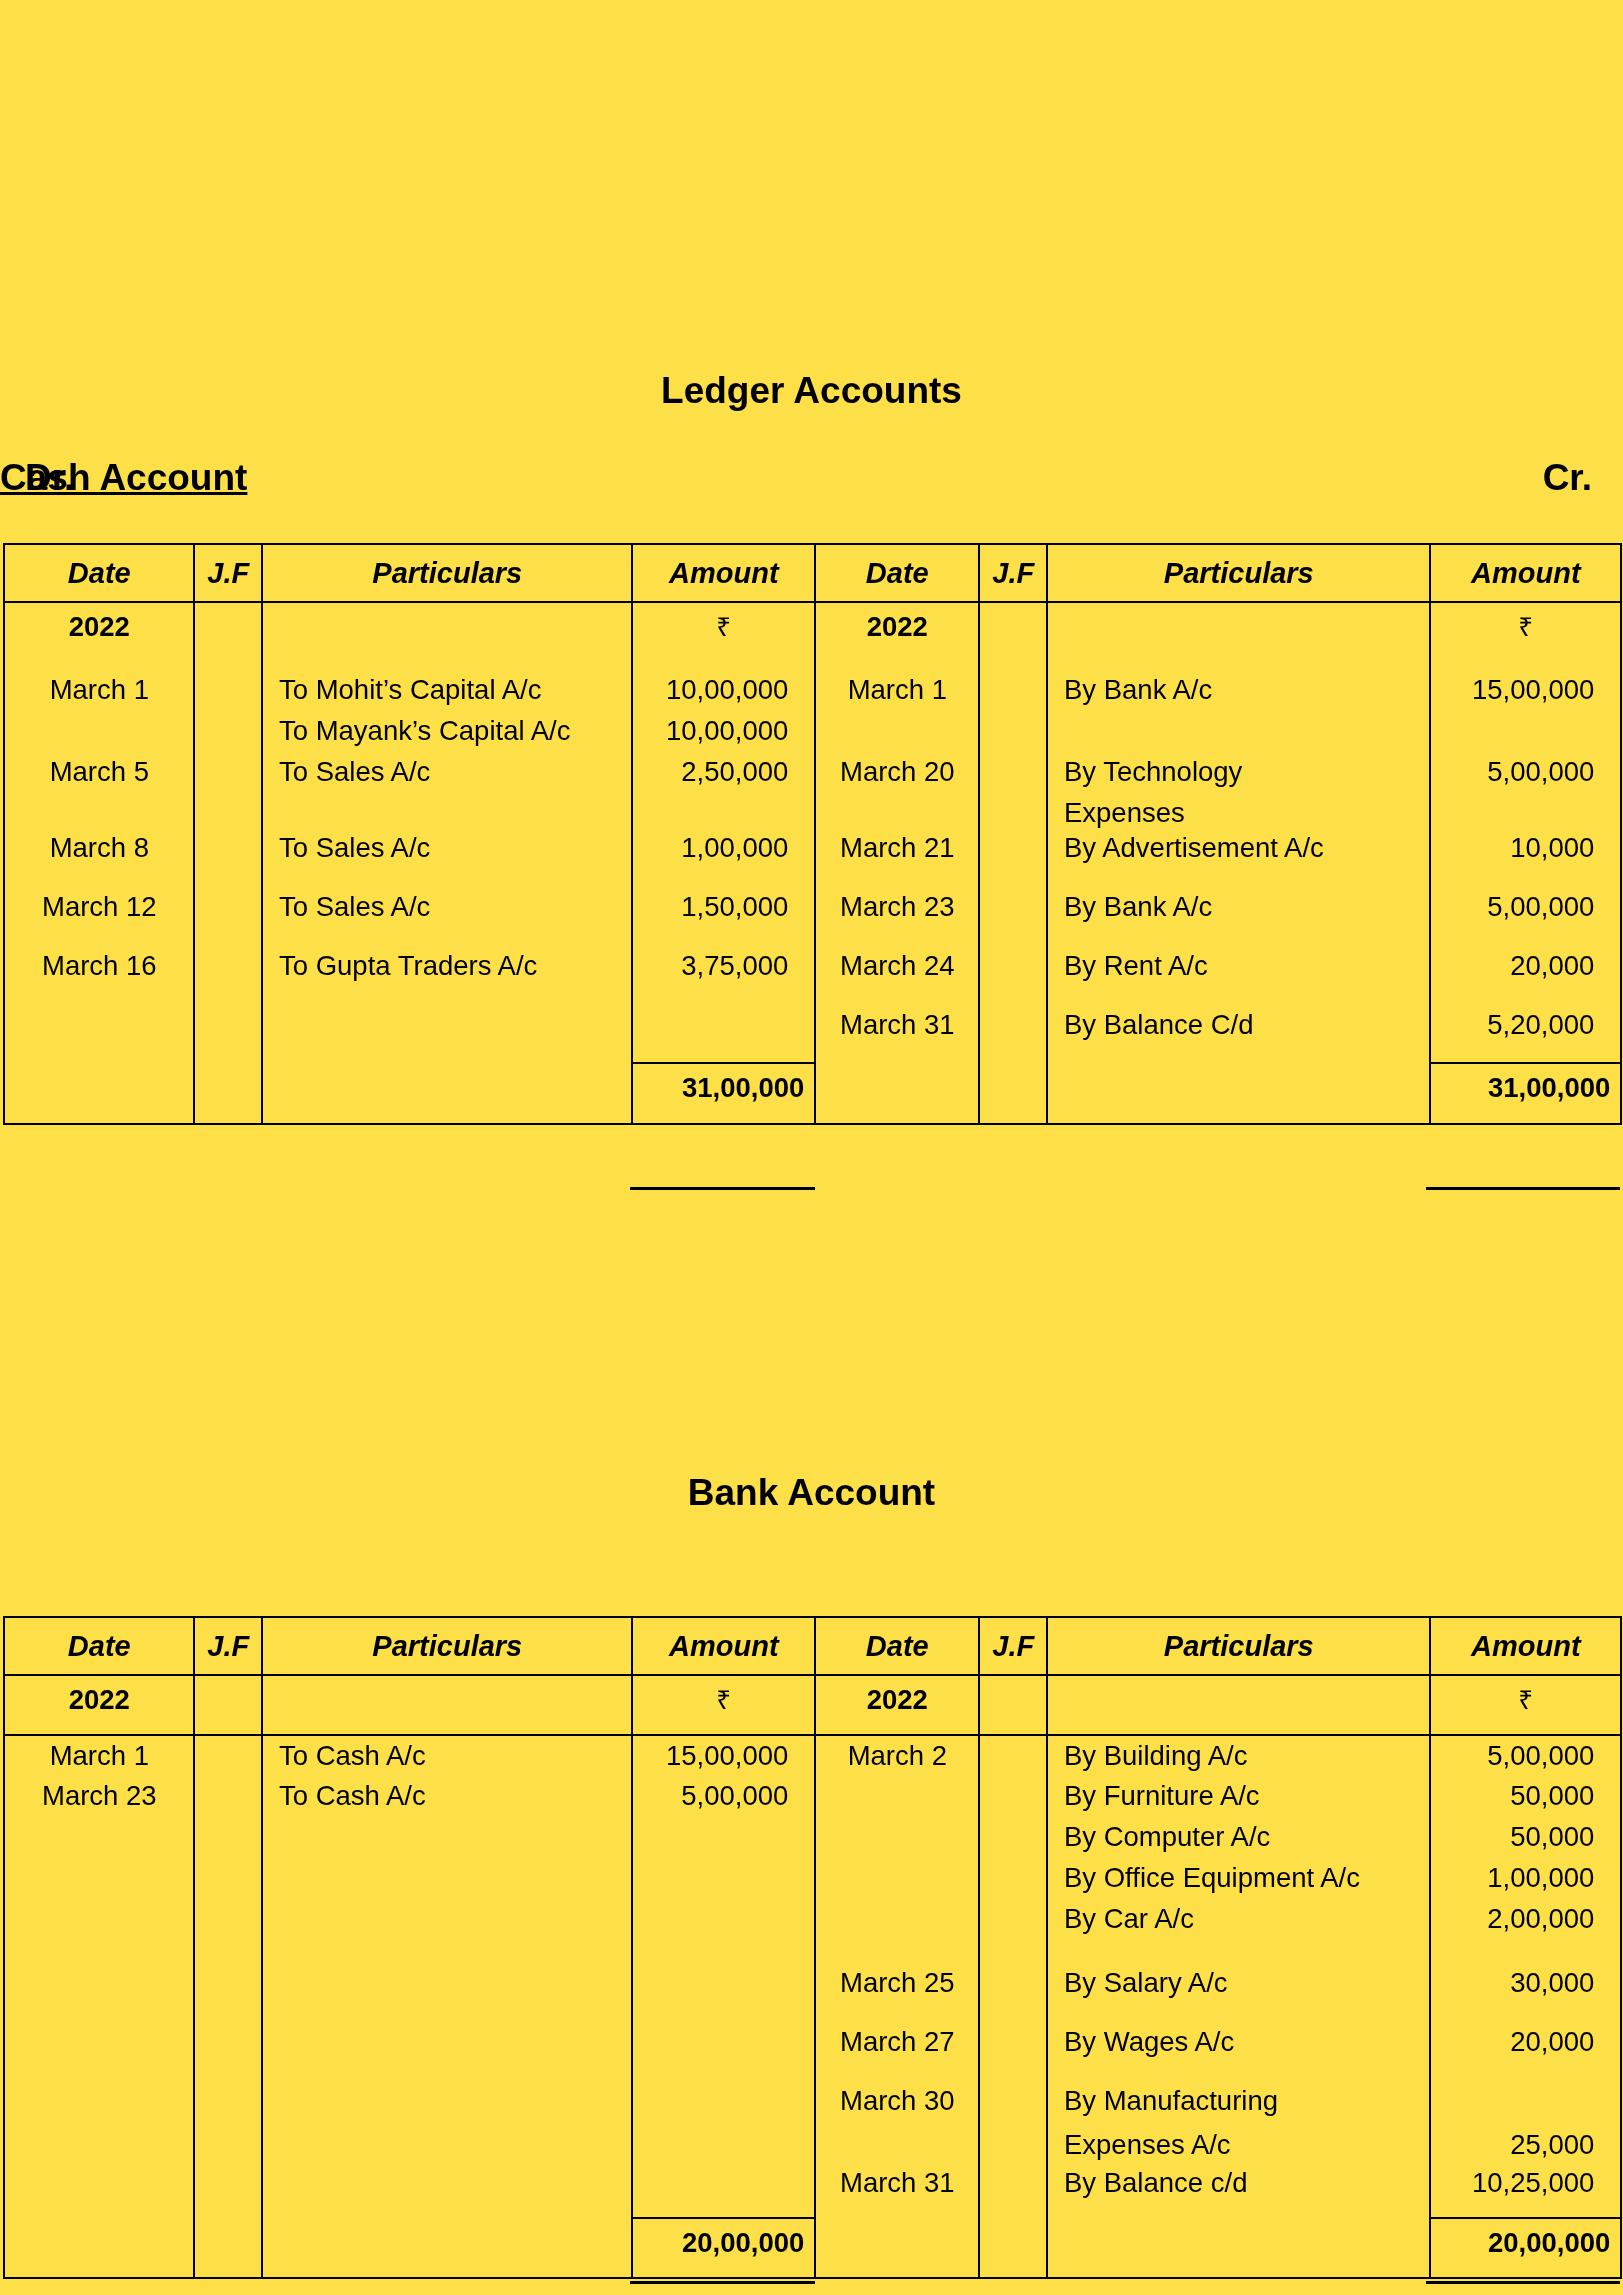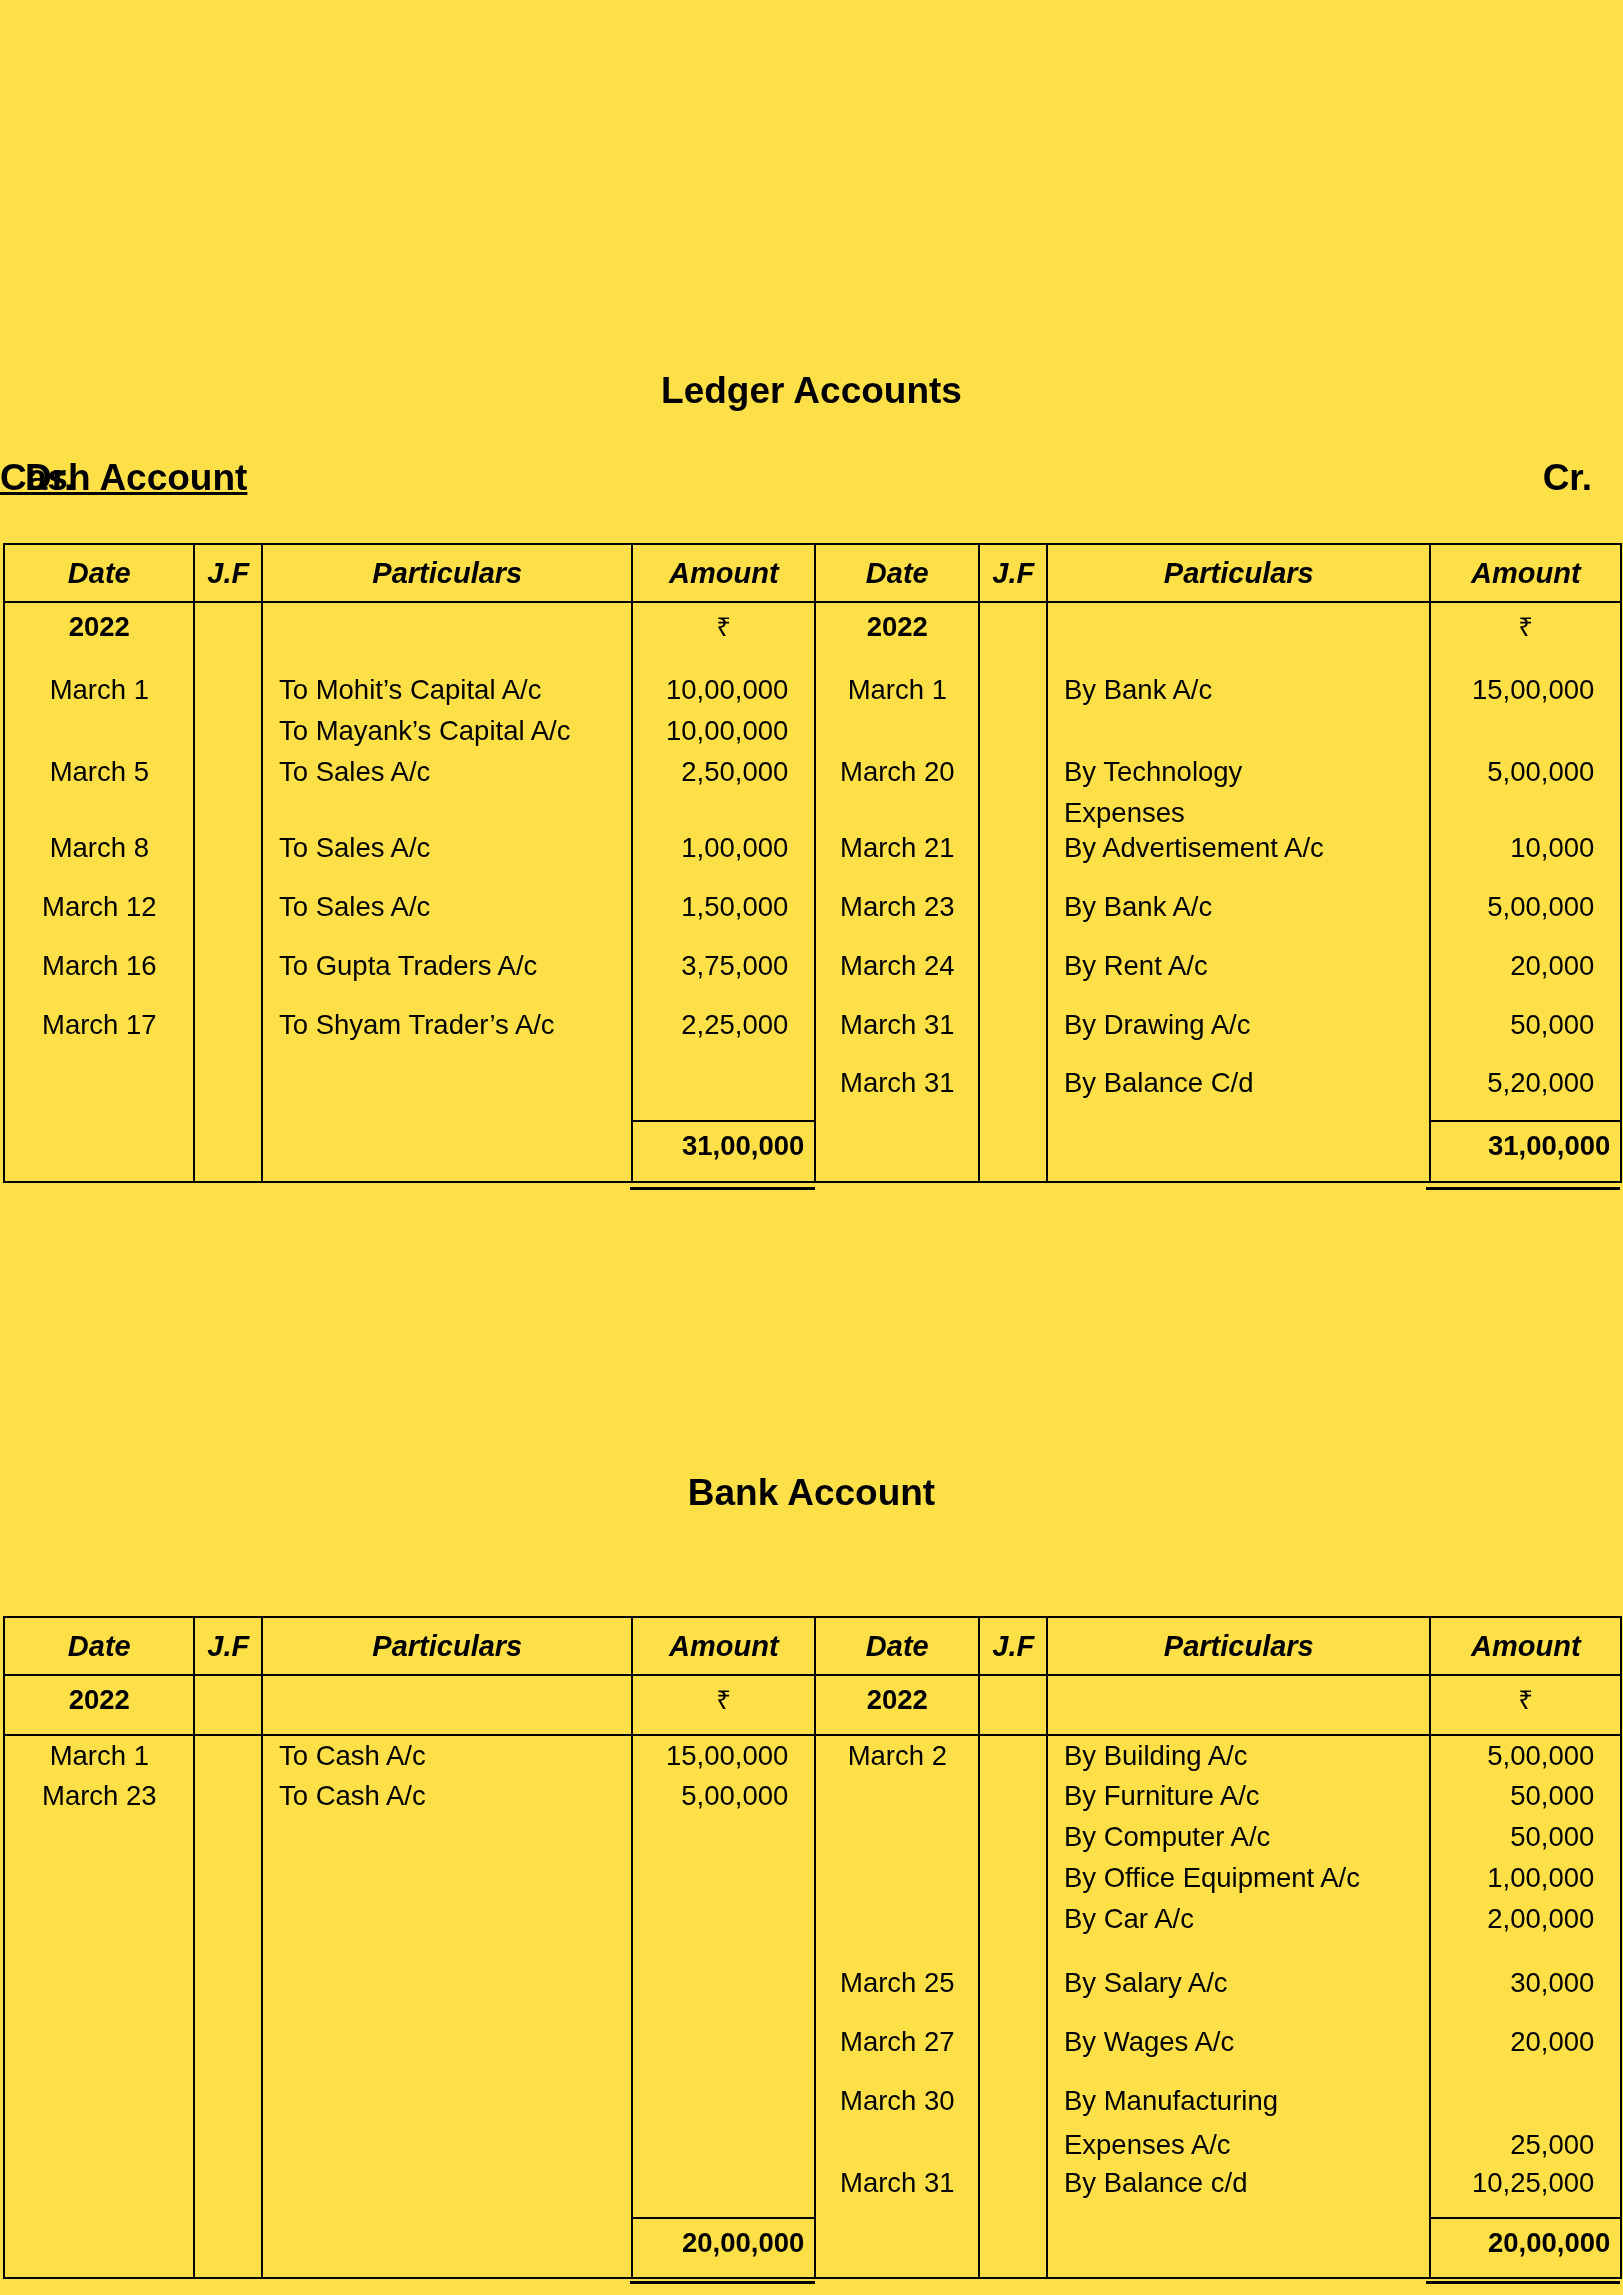--- a/index.html
+++ b/index.html
@@ -190,30 +190,20 @@
         <td class="date">March 16</td>
         <td class="jf"></td>
         <td class="part">To Gupta Traders A/c</td>
         <td class="amt">3,75,000</td>
         <td class="date">March 24</td>
         <td class="jf"></td>
         <td class="part">By Rent A/c</td>
         <td class="amt">20,000</td>
       </tr>
       <tr class="rh88 pt8">
-        <td class="date">March 17</td>
-        <td class="jf"></td>
-        <td class="part">To Shyam Trader’s A/c</td>
-        <td class="amt">2,25,000</td>
-        <td class="date">March 31</td>
-        <td class="jf"></td>
-        <td class="part">By Drawing A/c</td>
-        <td class="amt">50,000</td>
-      </tr>
-      <tr class="rh88 pt8">
         <td class="date"></td>
         <td class="jf"></td>
         <td class="part"></td>
         <td class="amt"></td>
         <td class="date">March 31</td>
         <td class="jf"></td>
         <td class="part">By Balance C/d</td>
         <td class="amt">5,20,000</td>
       </tr>
       <tr class="rh93 pt14">

